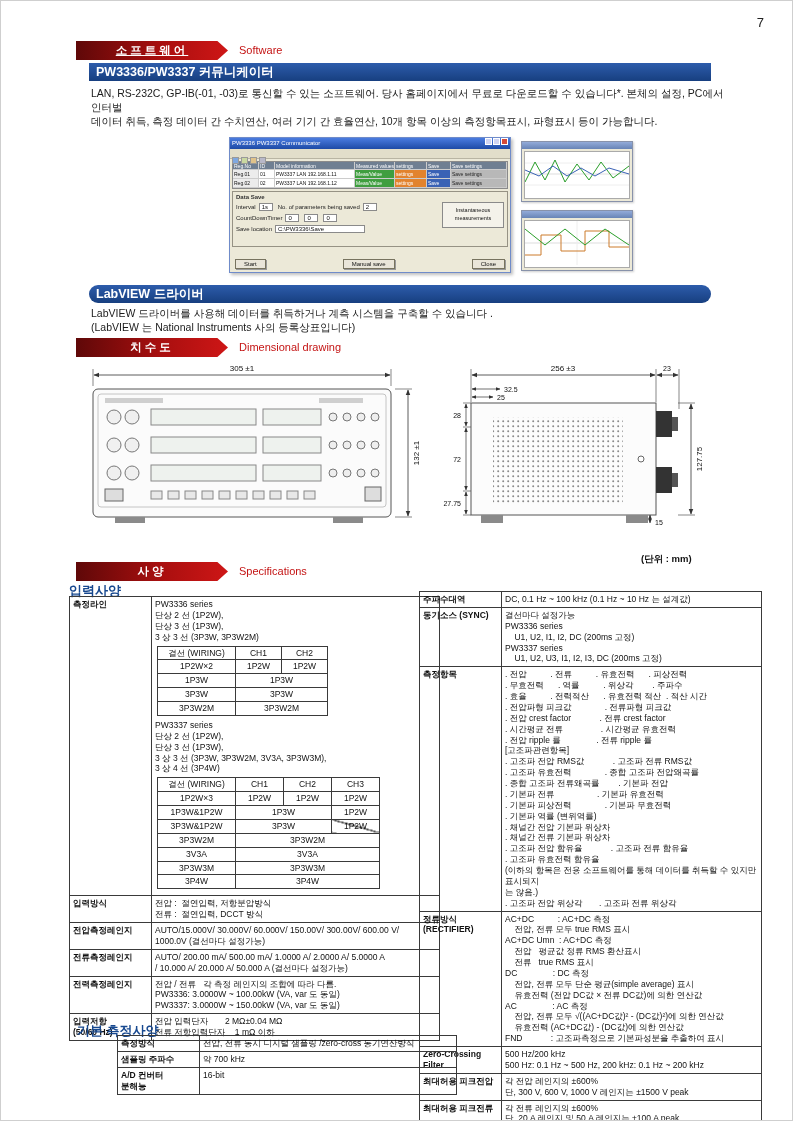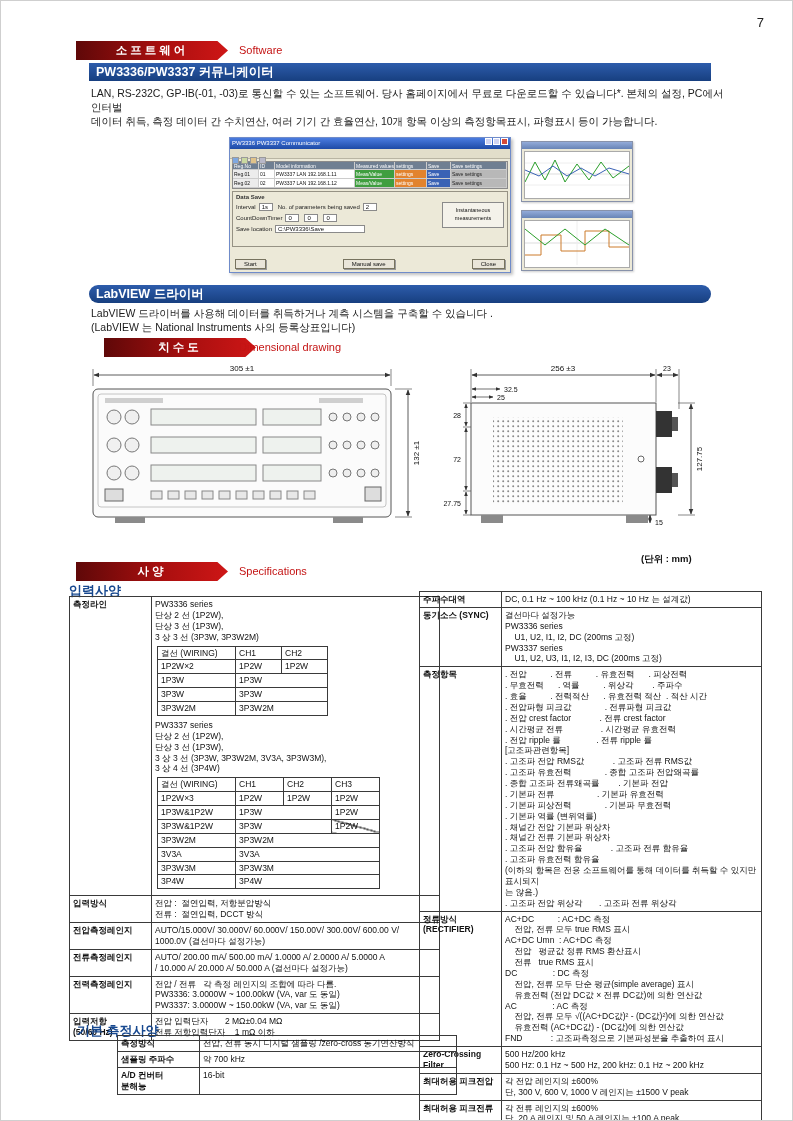--- a/index.html
+++ b/index.html
@@ -26,21 +26,21 @@
 
   
   .tbl-wrap { position:absolute; }
   .spec-table { border-collapse:collapse; table-layout:fixed; width:100%;
                 font-size:8.5px; line-height:1.28; }
   .spec-table > tbody > tr > td { border:1px solid #3a3a3a; padding:2px 3px; vertical-align:top; }
   .spec-table td.lbl { font-weight:bold; white-space:pre-line; }
   .spec-table .pre { white-space:pre-wrap; word-break:break-all; }
 
   .wiring { border-collapse:collapse; margin:3px 0 4px 2px; font-size:8.5px; }
-  .wiring td { border:1px solid #3a3a3a; padding:1px 3px; }
+  .wiring td { border:1px solid #3a3a3a; padding:1px 3px; text-align:center; }
   .wiring .diag { background-image:linear-gradient(to top right,
                   transparent 46%, #555 46%, #555 52%, transparent 52%); }
 
   
   .sw-shot { position:absolute; left:228px; top:134px; width:404px; height:142px; }
   .sw-window { position:absolute; left:0; top:2px; width:282px; height:136px;
                background:#ece9d8; border:1px solid #6f8bc9; box-shadow:2px 2px 3px rgba(0,0,0,.25); }
   .sw-titlebar { height:11px; background:linear-gradient(#4a7ce0,#1d4aa6); color:#fff;
                  font-size:6px; line-height:11px; padding:0 2px; display:flex; justify-content:space-between; }
   .wb { display:inline-block; width:7px; height:7px; background:#cfd4f2; border:1px solid #fff; margin-left:1px; }
@@ -75,21 +75,21 @@
   
   #dim-svg text { font-family:"Liberation Sans","DejaVu Sans",sans-serif; fill:#111; }
 </style>
 </head>
 <body>
 
 <div id="page">
 
   <div class="page-number">7</div>
 
-  <div class="ribbon" style="left:75px; top:40px;">소프트웨어</div>
+  <div class="ribbon" style="left:75px; top:40px;text-decoration:underline;">소프트웨어</div>
   <div class="ribbon-en" style="left:238px; top:43px;">Software</div>
   <div class="bluebar" style="top:62px;">PW3336/PW3337 커뮤니케이터</div>
   <div class="bodytext" style="left:90px; top:85px; width:640px;">LAN, RS-232C, GP-IB(-01, -03)로 통신할 수 있는 소프트웨어. 당사 홈페이지에서 무료로 다운로드할 수 있습니다*. 본체의 설정, PC에서 인터벌
 데이터 취득, 측정 데이터 간 수치연산, 여러 기기 간 효율연산, 10개 항목 이상의 측정항목표시, 파형표시 등이 가능합니다.</div>
 
   <div class="sw-shot">
     <div class="sw-window">
       <div class="sw-titlebar">
         <span>PW3336 PW3337 Communicator</span>
         <span><span class="wb"></span><span class="wb"></span><span class="wb wb-close"></span></span>
@@ -169,21 +169,21 @@
           </svg>
         </div>
       </div>
     </div>
   </div>
 
   <div class="bluebar" style="top:284px;border-radius:9px;">LabVIEW 드라이버</div>
   <div class="bodytext" style="left:90px; top:305px; width:620px;">LabVIEW 드라이버를 사용해 데이터를 취득하거나 계측 시스템을 구축할 수 있습니다 .
 (LabVIEW 는 National Instruments 사의 등록상표입니다)</div>
 
-  <div class="ribbon" style="left:75px; top:337px;margin-left:28px;">치수도</div>
+  <div class="ribbon" style="left:75px; top:337px;">치수도</div>
   <div class="ribbon-en" style="left:238px; top:340px;">Dimensional drawing</div>
 
   <svg id="dim-svg" style="position:absolute; left:80px; top:358px;" width="630" height="200" viewBox="0 0 630 200">
     <defs>
       <marker id="arr" viewBox="0 0 10 10" refX="9" refY="5" markerWidth="7" markerHeight="7" orient="auto-start-reverse">
         <path d="M0,1 L10,5 L0,9 z" fill="#333"></path>
       </marker>
       <pattern id="vents" width="5" height="5" patternUnits="userSpaceOnUse">
         <circle cx="2.2" cy="2.2" r="1" fill="#8a8a8a"></circle>
       </pattern>

